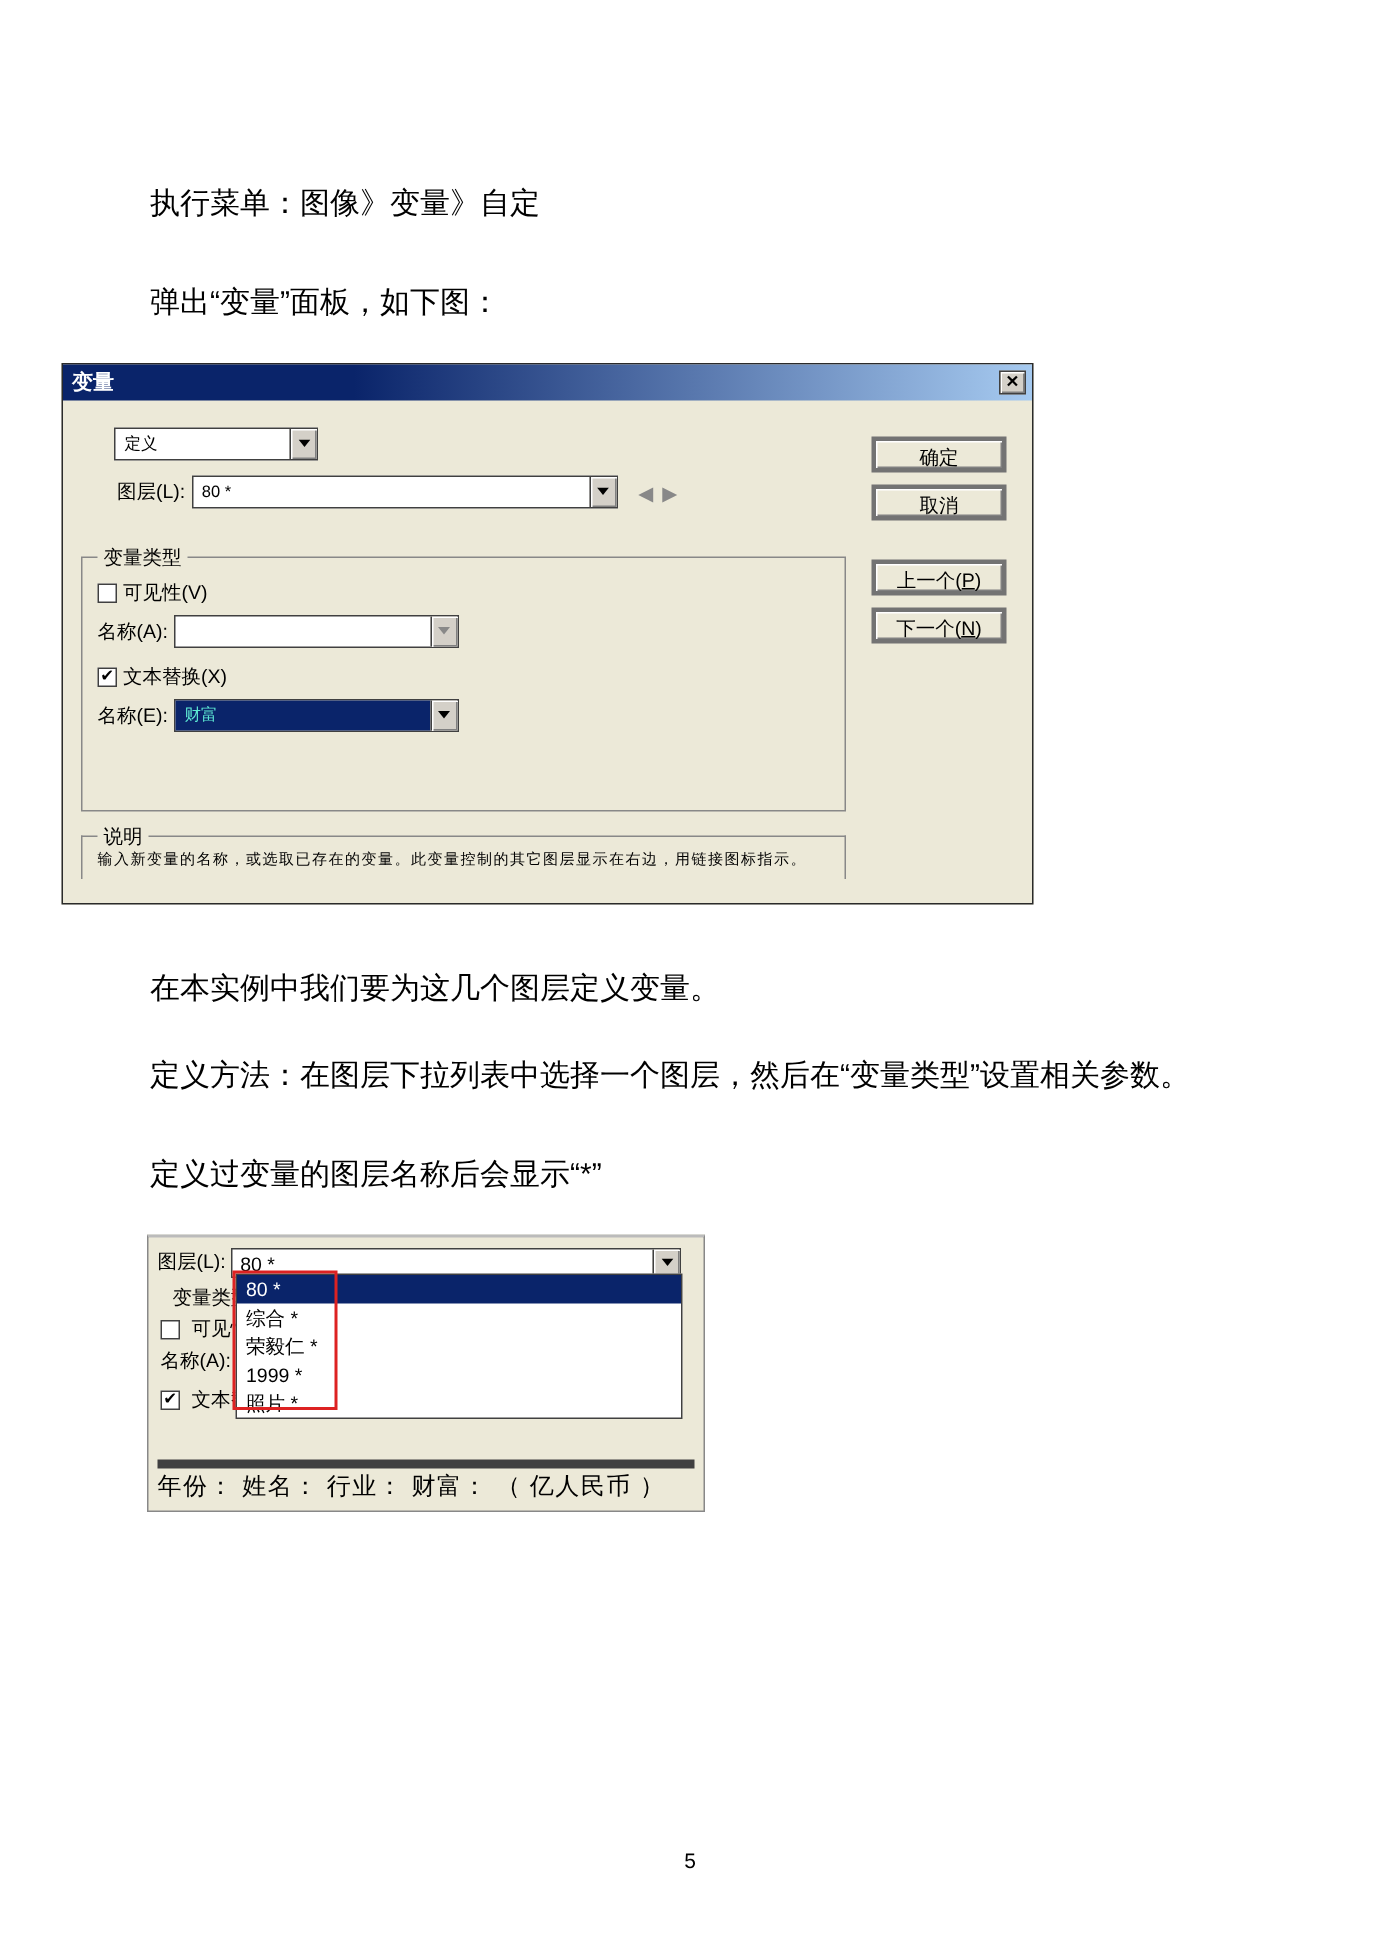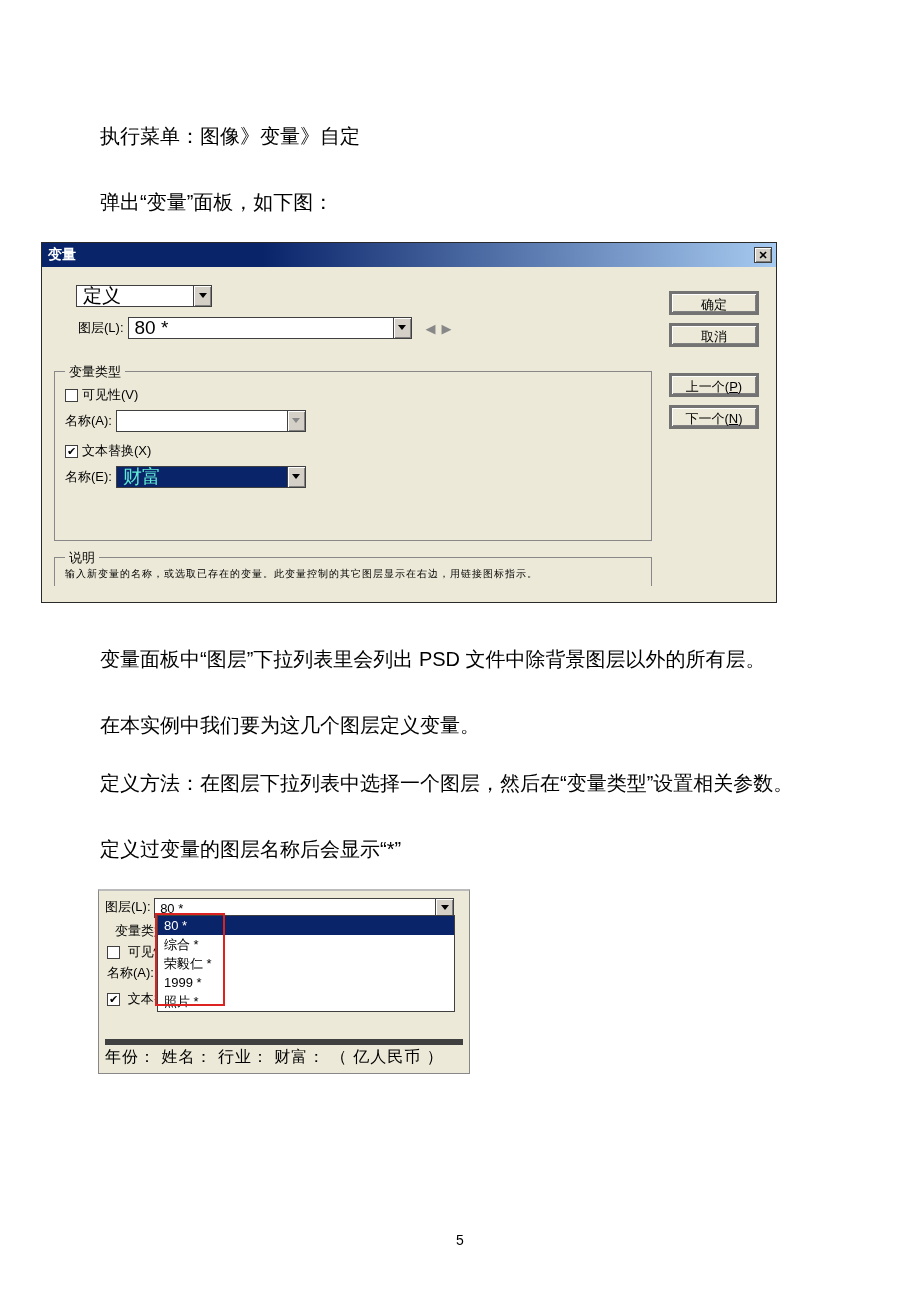--- a/index.html
+++ b/index.html
@@ -18,21 +18,21 @@
   }
   .body-text {
     font-size: 20px;
     line-height: 2.6;
     margin: 0 0 14px 0;
   }
   .body-text.tight { margin-bottom: 6px; }
 
   
   .dialog1 {
-    width: 736px;
+    width: 648px;
     margin: 0 0 30px -59px;
     border: 1px solid #2a2a2a;
     background: #ece9d8;
     font-family: "SimSun", sans-serif;
   }
   .titlebar {
     height: 24px;
     background: linear-gradient(to right, #0a246a 0%, #0a246a 30%, #a6caf0 100%);
     color: #fff;
     display: flex;
@@ -110,21 +110,21 @@
     display: inline-flex;
     align-items: center;
     border: 1px solid #404040;
     background: #fff;
     height: 22px;
     vertical-align: middle;
   }
   .combo .val {
     padding: 0 6px;
     min-width: 60px;
-    font-size: 19px;
+    font-size: 11px;
     line-height: 20px;
   }
   .combo .val.sel {
     background: #0a246a;
     color: #5eead4;
   }
   .combo .arrow {
     width: 18px;
     height: 20px;
     background: #d4d0c8;
@@ -328,21 +328,20 @@
       <div class="side-col">
         <span class="win-btn">确定</span>
         <span class="win-btn">取消</span>
         <div style="height:18px;"></div>
         <span class="win-btn">上一个(<span class="u">P</span>)</span>
         <span class="win-btn">下一个(<span class="u">N</span>)</span>
       </div>
     </div>
   </div>
 
-  <p class="body-text">变量面板中“图层”下拉列表里会列出 PSD 文件中除背景图层以外的所有层。</p>
   <p class="body-text tight">在本实例中我们要为这几个图层定义变量。</p>
   <p class="body-text">定义方法：在图层下拉列表中选择一个图层，然后在“变量类型”设置相关参数。</p>
   <p class="body-text">定义过变量的图层名称后会显示“*”</p>
 
   <div class="snippet2">
     <div class="row2">
       <span>图层(L):</span>
       <span class="layer-combo-snip">
         <span class="val">80 *</span>
         <span class="arrow">

